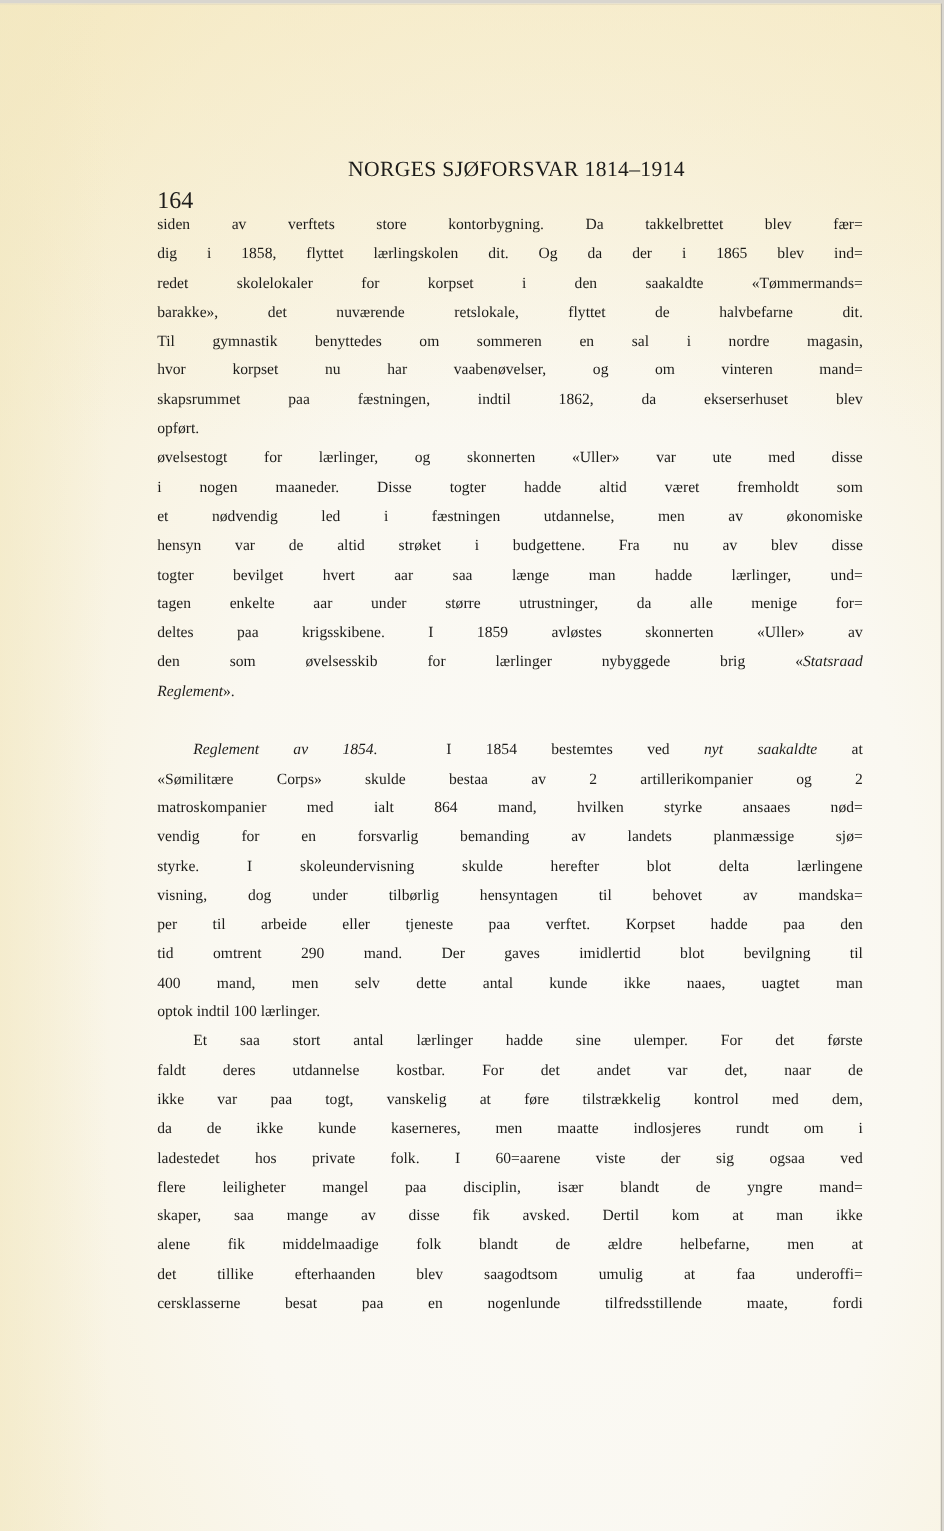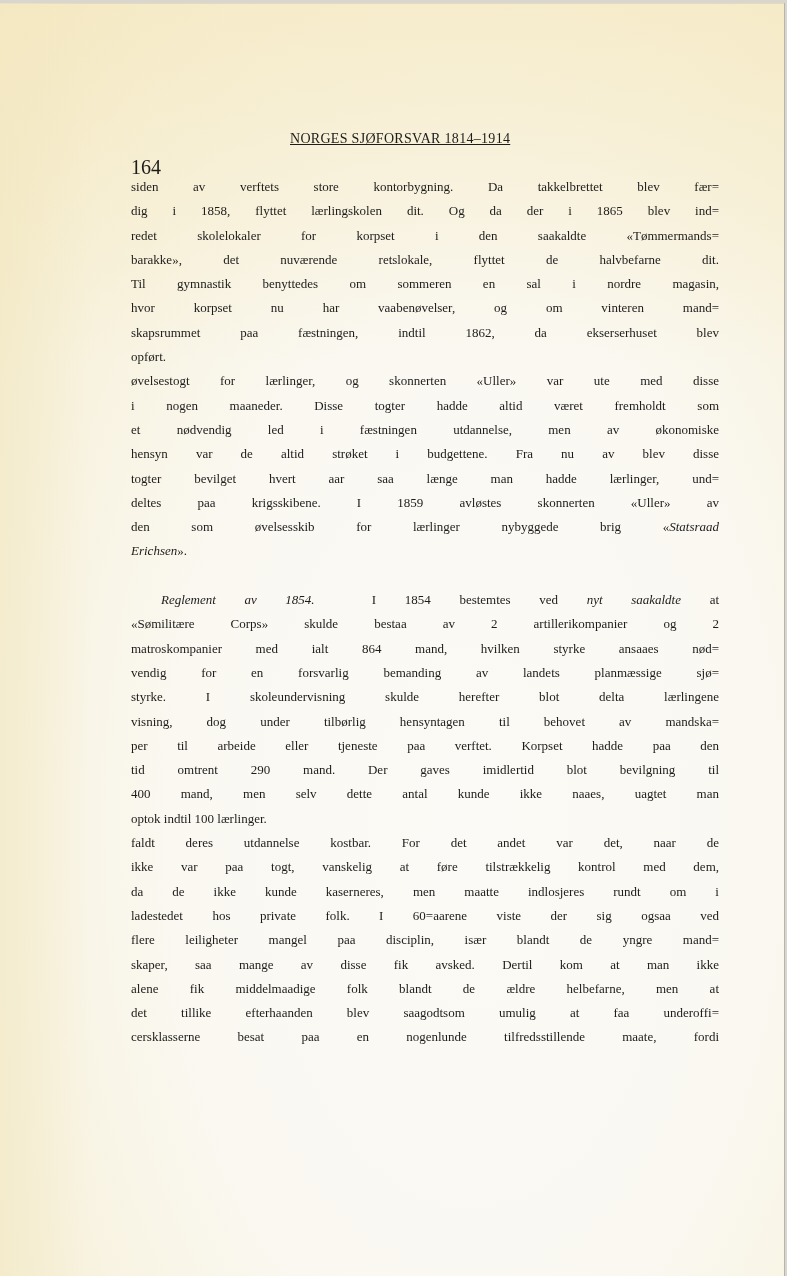--- a/index.html
+++ b/index.html
@@ -51,23 +51,22 @@
       position: absolute;
       left: 0;
       top: 0;
       font-size: 20px;
       margin-top: 28px;
     }
     .running-title {
       position: absolute;
       left: 159px;
       top: 3px;
-      font-size: 14px;
+      font-size: 18px;
       letter-spacing: 0.3px;
-      text-decoration: underline;
     }
     .body-text {
       position: absolute;
       left: 131px;
       top: 172px;
       width: 588px;
       font-family: "Liberation Serif", "DejaVu Serif", serif;
       font-size: 13px;
       line-height: 24.3px;
       color: #1d1c1a;
@@ -115,41 +114,43 @@
       <span class="line">skapsrummet paa fæstningen, indtil 1862, da ekserserhuset blev</span>
       <span class="line last">opført.</span>
     </div>
 
     <div>
       <span class="line">øvelsestogt for lærlinger, og skonnerten «Uller» var ute med disse</span>
       <span class="line">i nogen maaneder.  Disse togter hadde altid været fremholdt som</span>
       <span class="line">et nødvendig led i fæstningen utdannelse, men av økonomiske</span>
       <span class="line">hensyn var de altid strøket i budgettene.  Fra nu av blev disse</span>
       <span class="line">togter bevilget hvert aar saa længe man hadde lærlinger, und=</span>
+      <span class="line">tagen enkelte aar under større utrustninger, da alle menige for=</span>
       <span class="line">deltes paa krigsskibene.  I 1859 avløstes skonnerten «Uller» av</span>
       <span class="line"><span>den som øvelsesskib for lærlinger nybyggede brig «</span><em>Statsraad</em></span>
-      <span class="line last"><em>Erichsen</em><span>».</span></span>
+      <span class="line last"><em>Reglement</em><span>».</span></span>
     </div>
 
     <span class="gap"></span>
 
     <div>
       <span class="line indent"><em>Reglement av 1854.</em>&nbsp;&nbsp;<span>I 1854 bestemtes ved</span> <em>nyt saakaldte</em> <span>at</span></span>
       <span class="line">«Sømilitære Corps» skulde bestaa av 2 artillerikompanier og 2</span>
       <span class="line">matroskompanier med ialt 864 mand, hvilken styrke ansaaes nød=</span>
       <span class="line">vendig for en forsvarlig bemanding av landets planmæssige sjø=</span>
       <span class="line">styrke.  I skoleundervisning skulde herefter blot delta lærlingene</span>
       <span class="line">visning, dog under tilbørlig hensyntagen til behovet av mandska=</span>
       <span class="line">per til arbeide eller tjeneste paa verftet.  Korpset hadde paa den</span>
       <span class="line">tid omtrent 290 mand.  Der gaves imidlertid blot bevilgning til</span>
       <span class="line">400 mand, men selv dette antal kunde ikke naaes, uagtet man</span>
       <span class="line last">optok indtil 100 lærlinger.</span>
     </div>
 
     <div>
+      <span class="line indent">Et saa stort antal lærlinger hadde sine ulemper.  For det første</span>
       <span class="line">faldt deres utdannelse kostbar.  For det andet var det, naar de</span>
       <span class="line">ikke var paa togt, vanskelig at føre tilstrækkelig kontrol med dem,</span>
       <span class="line">da de ikke kunde kaserneres, men maatte indlosjeres rundt om i</span>
       <span class="line">ladestedet hos private folk.  I 60=aarene viste der sig ogsaa ved</span>
       <span class="line">flere leiligheter mangel paa disciplin, især blandt de yngre mand=</span>
       <span class="line">skaper, saa mange av disse fik avsked.  Dertil kom at man ikke</span>
       <span class="line">alene fik middelmaadige folk blandt de ældre helbefarne, men at</span>
       <span class="line">det tillike efterhaanden blev saagodtsom umulig at faa underoffi=</span>
       <span class="line">cersklasserne besat paa en nogenlunde tilfredsstillende maate, fordi</span>
     </div>

